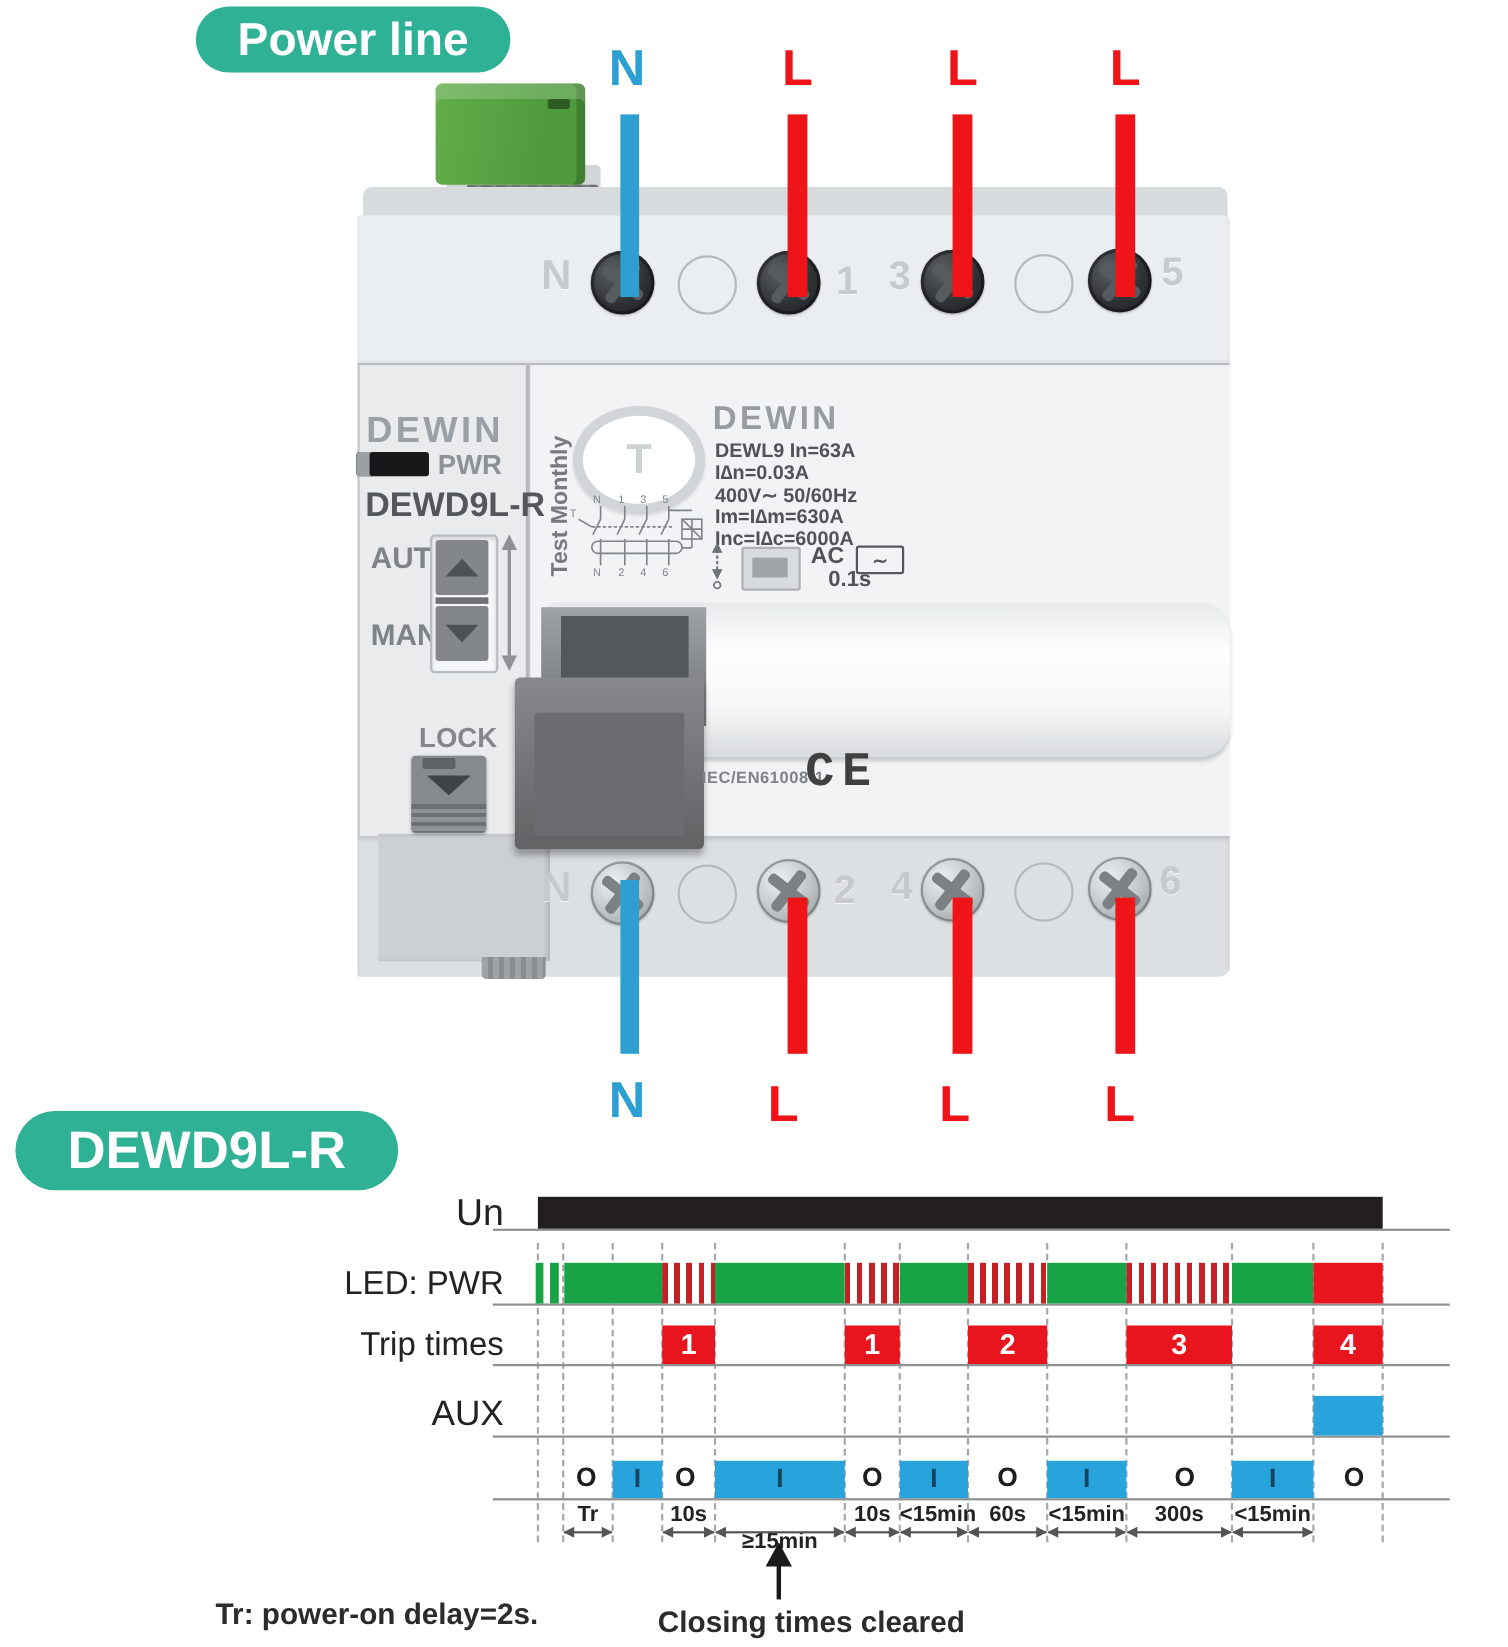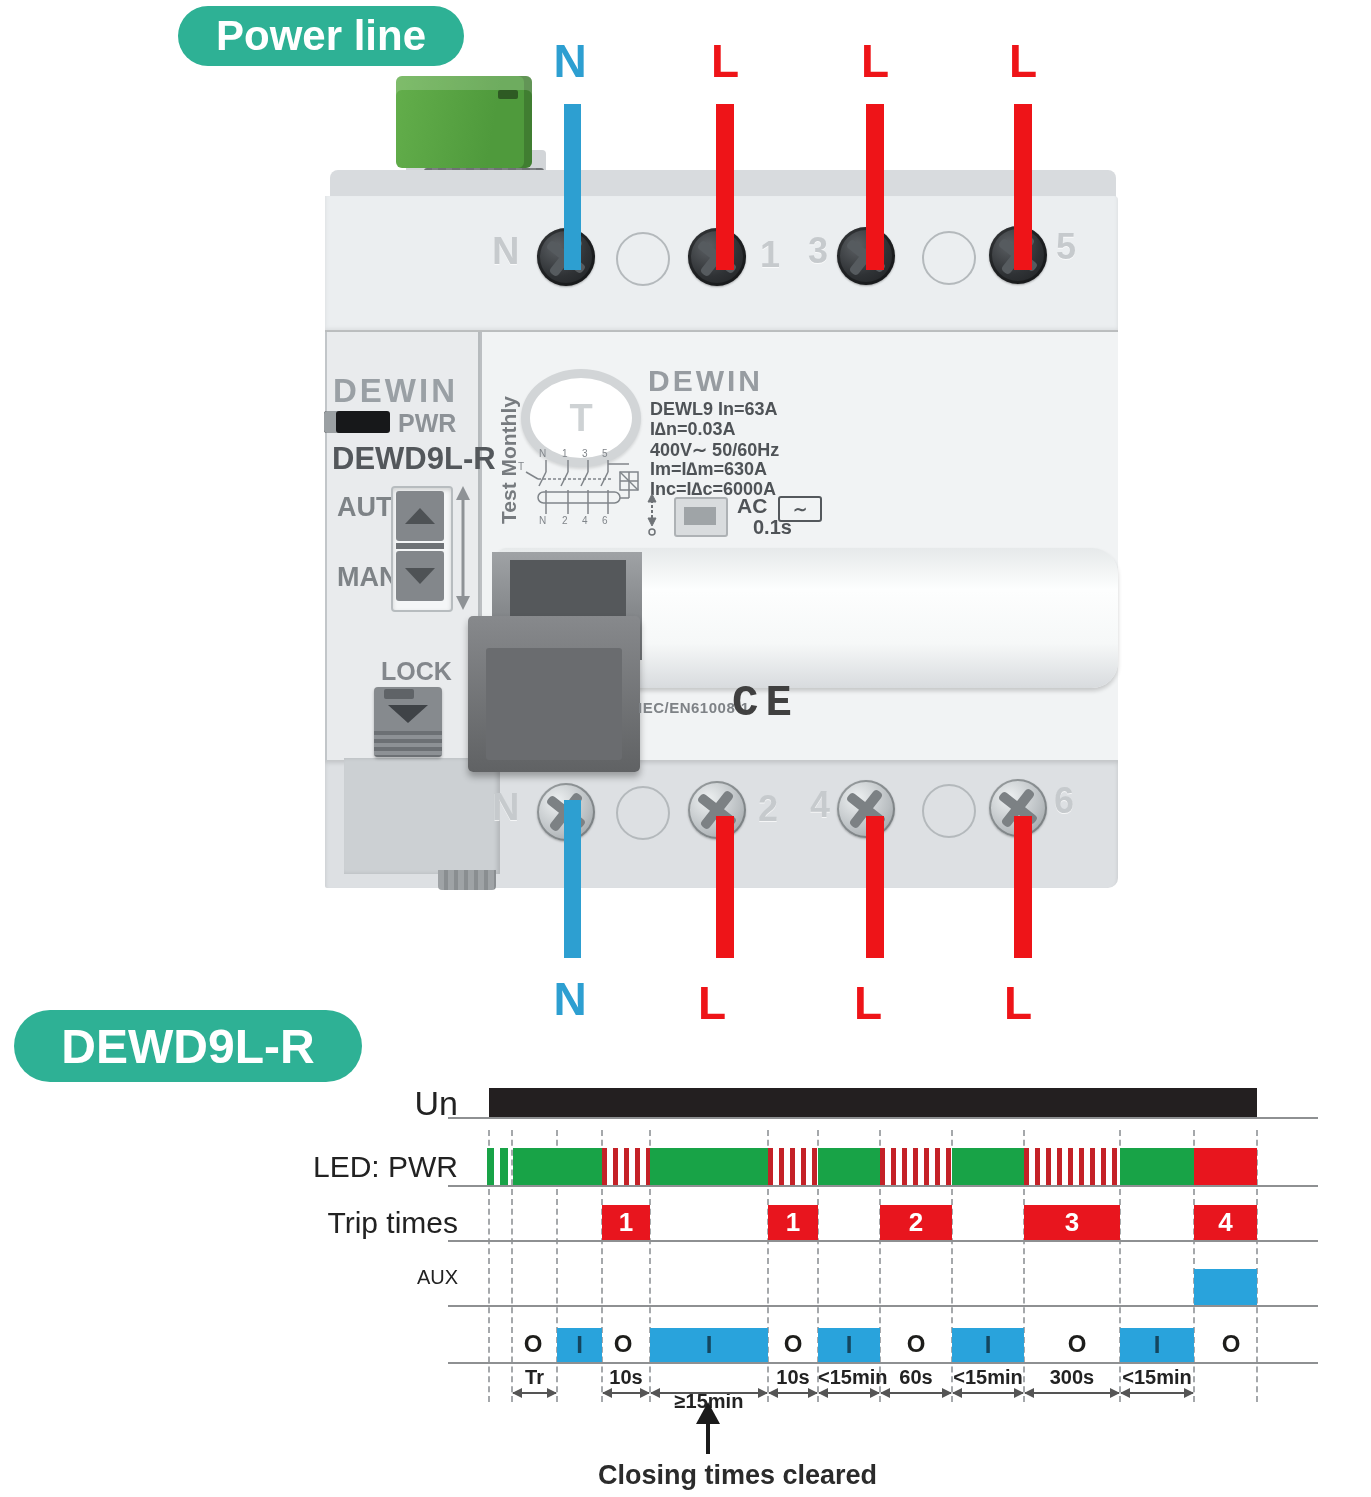--- a/index.html
+++ b/index.html
@@ -239,21 +239,21 @@
       <div class="abs dash" style="left: 1119px; top: 1130px; height: 272px;"></div>
       <div class="abs dash" style="left: 1193px; top: 1130px; height: 272px;"></div>
       <div class="abs dash" style="left: 1256px; top: 1130px; height: 272px;"></div>
       <div class="abs baseline" style="left: 448px; top: 1117px; width: 870px;"></div>
       <div class="abs chart-label" style="top: 1084px; font-size: 34px; font-weight: 500;">Un</div>
       <div class="abs baseline" style="left: 448px; top: 1185px; width: 870px;"></div>
       <div class="abs chart-label" style="top: 1150px; font-size: 30px; font-weight: 500;">LED: PWR</div>
       <div class="abs baseline" style="left: 448px; top: 1240px; width: 870px;"></div>
       <div class="abs chart-label" style="top: 1206px; font-size: 30px; font-weight: 500;">Trip times</div>
       <div class="abs baseline" style="left: 448px; top: 1305px; width: 870px;"></div>
-      <div class="abs chart-label" style="top: 1266px; font-size: 20px; font-weight: 500;">AUX</div>
+      <div class="abs chart-label" style="top: 1266px; font-size: 32px; font-weight: 500;">AUX</div>
       <div class="abs baseline" style="left: 448px; top: 1362px; width: 870px;"></div>
       <div class="abs" style="left: 489px; top: 1088px; width: 768px; height: 29px; background: var(--black);"></div>
       <div class="abs" style="left: 487px; top: 1148px; width: 7px; height: 37px; background: var(--green);"></div>
       <div class="abs" style="left: 500px; top: 1148px; width: 8px; height: 37px; background: var(--green);"></div>
       <div class="abs" style="left: 513px; top: 1148px; width: 89px; height: 37px; background: var(--green);"></div>
       <div class="abs stripes" style="left: 602px; top: 1148px; width: 48px; height: 37px;"></div>
       <div class="abs" style="left: 650px; top: 1148px; width: 118px; height: 37px; background: var(--green);"></div>
       <div class="abs stripes" style="left: 768px; top: 1148px; width: 50px; height: 37px;"></div>
       <div class="abs" style="left: 818px; top: 1148px; width: 62px; height: 37px; background: var(--green);"></div>
       <div class="abs stripes" style="left: 880px; top: 1148px; width: 72px; height: 37px;"></div>
@@ -329,15 +329,16 @@
       <div class="abs dimlbl" style="left: 1120px; top: 1366px; width: 74px;">&lt;15min</div>
       <div class="abs dim" style="left: 1120px; top: 1388px; width: 74px;">
         <i class="ln"></i>
         <i class="al"></i>
         <i class="ar"></i>
       </div>
     </div>
 
   <div class="abs" style="left:696px;top:1402px;width:0;height:0;border-left:12px solid transparent;border-right:12px solid transparent;border-bottom:22px solid #1a1a1a;"></div>
   <div class="abs" style="left:706px;top:1422px;width:4px;height:32px;background:#1a1a1a;"></div>
+  <div class="note" style="left:196px;top:1452px;">Tr: power-on delay=2s.</div>
   <div class="note" style="left:598px;top:1460px;">Closing times cleared</div>
 
 </div>
 
 </body></html>

